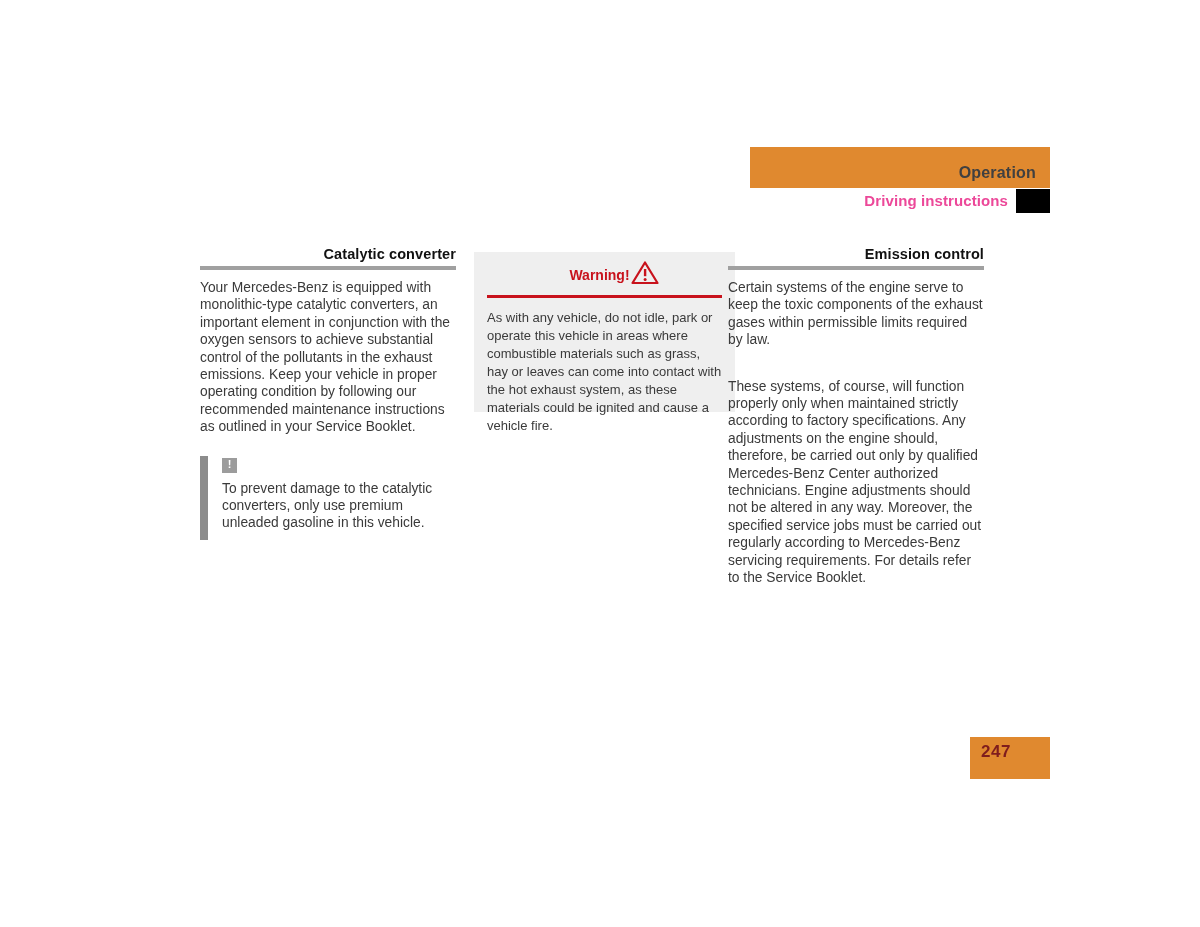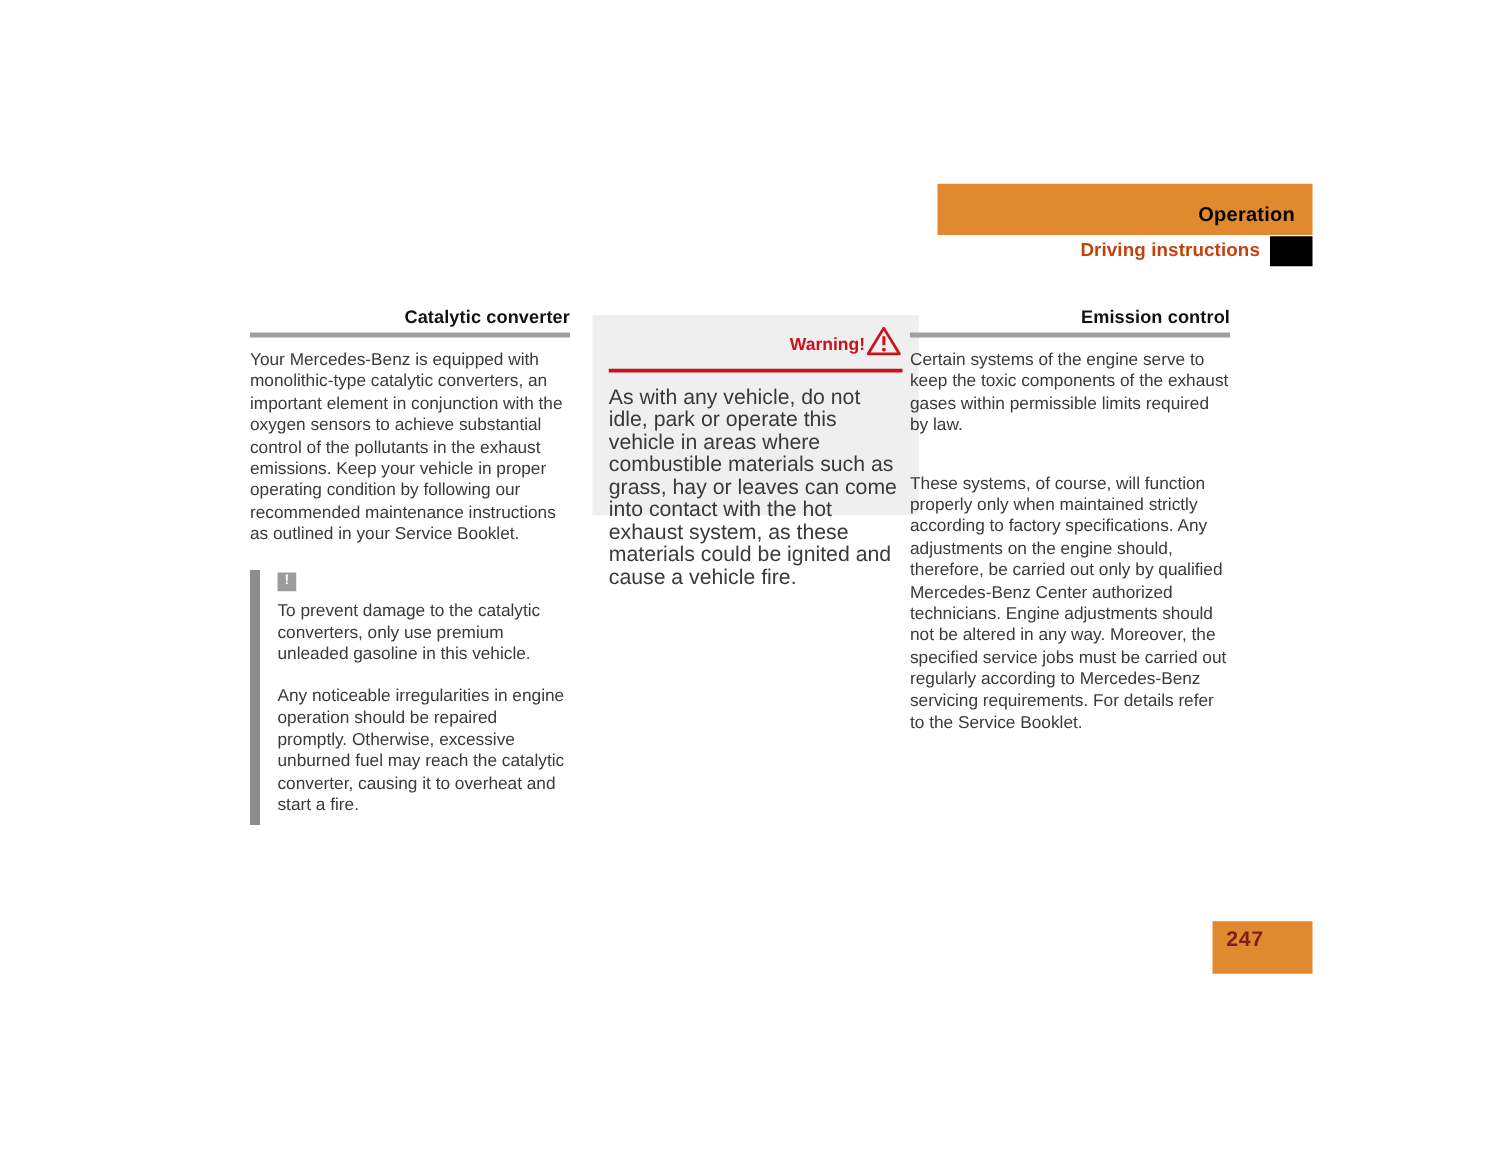--- a/index.html
+++ b/index.html
@@ -20,36 +20,36 @@
   .chapter-banner {
     position: absolute;
     left: 750px; top: 147px;
     width: 300px; height: 41px;
     background: #e0892f;
     box-sizing: border-box;
     display: flex;
     align-items: flex-end;
     justify-content: flex-end;
     padding: 0 14px 6px 0;
-    color: #000000;
+    color: #404040;
     font-size: 16px;
     font-weight: bold;
     letter-spacing: 0.2px;
   }
   .section-row {
     position: absolute;
     left: 750px; top: 188px;
     width: 300px; height: 25px;
     display: flex;
     align-items: center;
     justify-content: flex-end;
     gap: 8px;
   }
   .section-title {
-    color: #c2410c;
+    color: #ec4899;
     font-size: 15px;
     font-weight: bold;
     letter-spacing: 0.1px;
   }
   .section-marker {
     width: 34px; height: 24px;
     background: #000000;
   }
 
   
@@ -112,38 +112,38 @@
     position: absolute;
     left: 474px; top: 252px;
     width: 261px; height: 160px;
     background: #efefef;
     box-sizing: border-box;
     padding: 10px 13px 0 13px;
   }
   .warning-head {
     display: flex;
     align-items: center;
-    justify-content: flex-end;
+    justify-content: center;
     height: 26px;
     margin-left: 20px;
   }
   .warning-title {
     color: #c8121c;
     font-size: 14px;
     font-weight: bold;
   }
   .warning-rule {
     height: 3px;
     background: #c8121c;
     margin-top: 7px;
   }
   .warning-text {
     margin: 11px 0 0 0;
     color: #3a3a3a;
-    font-size: 17px;
+    font-size: 13px;
     line-height: 18px;
   }
 
   
   .page-number-badge {
     position: absolute;
     left: 970px; top: 737px;
     width: 80px; height: 42px;
     background: #e0892f;
     box-sizing: border-box;
@@ -170,21 +170,20 @@
   <div class="col col-left">
     <div class="col-heading">Catalytic converter</div>
     <div class="heading-rule"></div>
     <p class="body-para">Your Mercedes-Benz is equipped with monolithic-type catalytic converters, an important element in conjunction with the oxygen sensors to achieve substantial control of the pollutants in the exhaust emissions. Keep your vehicle in proper operating condition by following our recommended maintenance instructions as outlined in your Service Booklet.</p>
 
     <div class="note-box">
       <div class="note-bar"></div>
       <div class="note-content">
         <div class="note-icon">!</div>
         <p class="note-para">To prevent damage to the catalytic converters, only use premium unleaded gasoline in this vehicle.</p>
-        <p class="note-para">Any noticeable irregularities in engine operation should be repaired promptly. Otherwise, excessive unburned fuel may reach the catalytic converter, causing it to overheat and start a fire.</p>
       </div>
     </div>
   </div>
 
   <div class="warning-box">
     <div class="warning-head">
       <span class="warning-title">Warning!</span>
       <span>
         <svg width="30" height="26" viewBox="0 0 30 26">
           <path d="M15 2.5 L27.5 23 L2.5 23 Z" fill="none" stroke="#c8121c" stroke-width="2.2" stroke-linejoin="round"></path>

